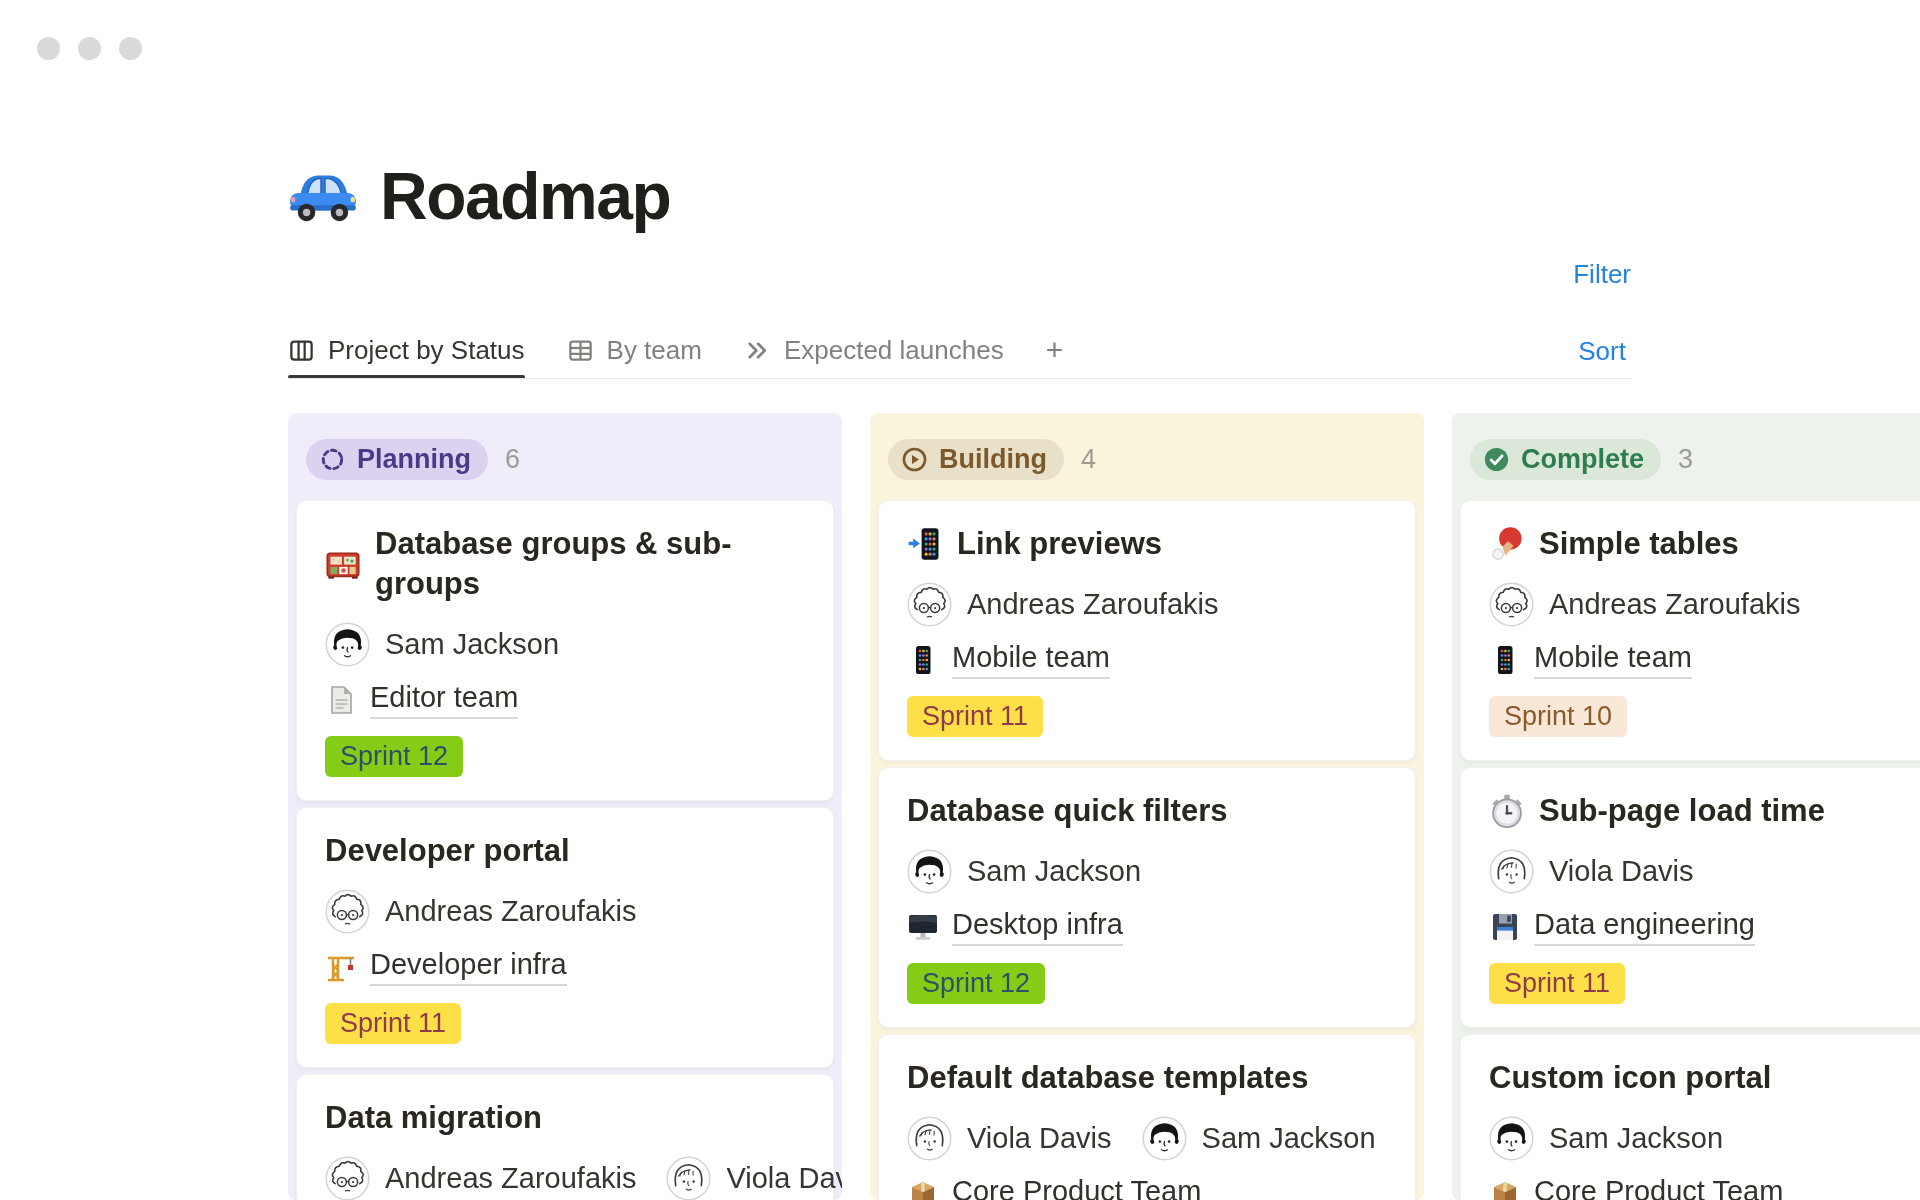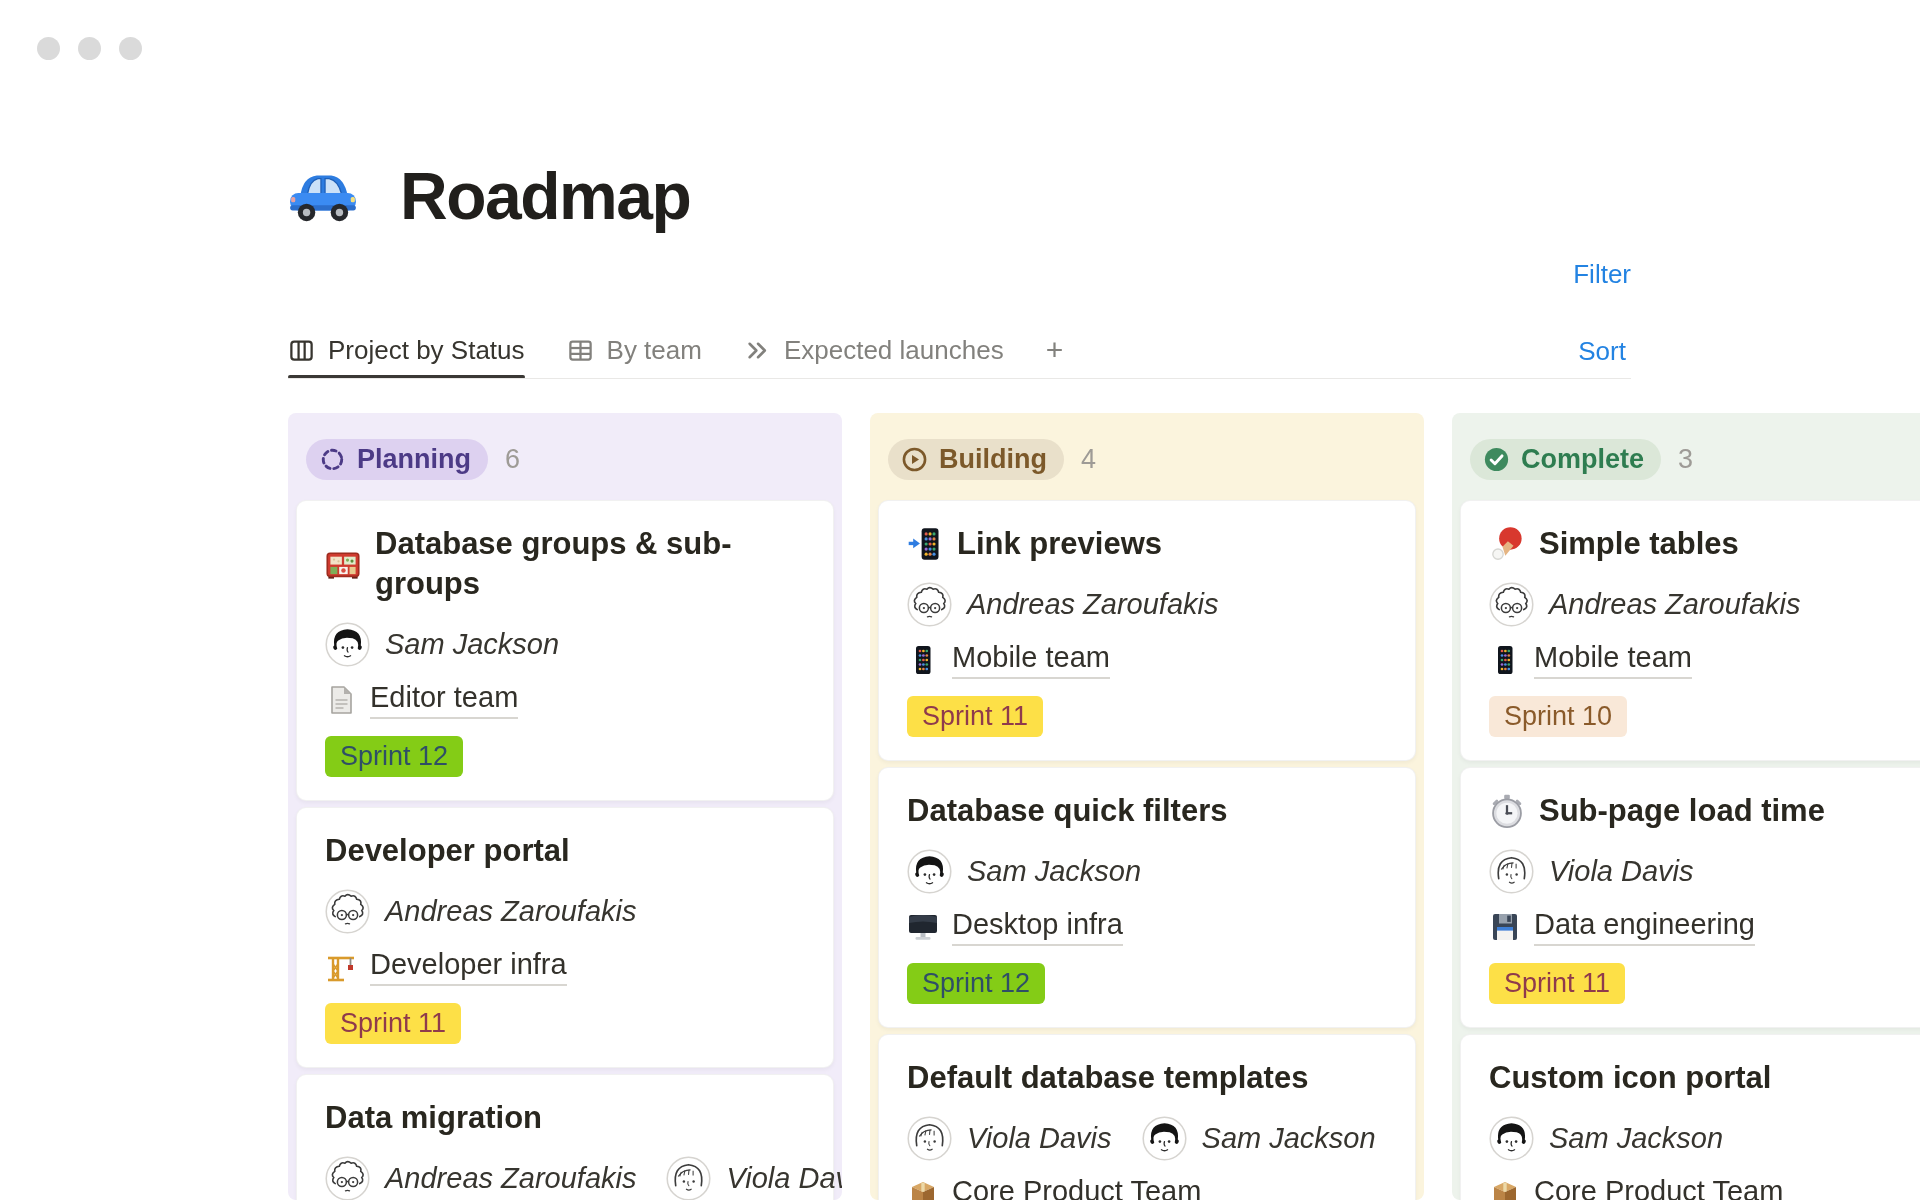--- a/index.html
+++ b/index.html
@@ -3,21 +3,21 @@
 <meta charset="utf-8">
 <style>
   html,body{margin:0;padding:0;background:#ffffff;width:1920px;height:1200px;overflow:hidden;
     font-family:"Liberation Sans","DejaVu Sans",sans-serif;color:#37352f;-webkit-font-smoothing:antialiased;}
 
   
   .win-dots{position:absolute;top:37px;left:37px;display:flex;gap:18px;}
   .win-dot{width:23px;height:23px;border-radius:50%;background:#dadada;}
 
   
-  .title-row{position:absolute;left:286px;top:158px;display:flex;align-items:center;gap:40px;}
+  .title-row{position:absolute;left:286px;top:158px;display:flex;align-items:center;gap:20px;}
   .title-row .car{width:74px;height:62px;flex:none;}
   .page-title{font-size:66px;font-weight:700;letter-spacing:-1.5px;color:#211f1c;}
 
   
   .tabbar{position:absolute;left:288px;top:322px;width:1343px;height:56px;display:flex;align-items:center;gap:42px;}
   .tab{position:relative;display:flex;align-items:center;gap:13px;font-size:26px;color:#82817d;cursor:pointer;height:56px;}
   .tab svg{width:27px;height:27px;flex:none;}
   .tab.active{color:#37352f;font-weight:500;align-items:center;}
   .tab.active::after{content:"";position:absolute;left:0;right:0;bottom:-1px;height:4px;border-radius:2px;background:#3a3835;}
   .tab.addview{font-size:30px;color:#82817d;}
@@ -38,21 +38,21 @@
   .pill svg{width:27px;height:27px;flex:none;}
   .pill-planning{background:#ddd1f0;color:#4c3a86;}
   .pill-building{background:#e9e0ca;color:#7c592a;}
   .pill-complete{background:#dbe7d8;color:#2e7d50;}
   .col-count{font-size:27px;color:#9e9b96;}
 
   .card{background:#fff;border:1px solid rgba(0,0,0,0.055);box-shadow:0 2px 4px rgba(15,15,15,0.045);
     border-radius:10px;padding:23px 28px;margin-bottom:6px;cursor:pointer;}
   .card-title{display:flex;align-items:center;gap:14px;font-size:31px;font-weight:600;color:#29271f;line-height:40px;}
   .card-title svg{width:36px;height:36px;flex:none;}
-  .person-row{display:flex;align-items:flex-end;gap:30px;margin-top:18px;flex-wrap:nowrap;font-style:italic;}
+  .person-row{display:flex;align-items:flex-end;gap:30px;margin-top:18px;flex-wrap:nowrap;}
   .person{display:flex;align-items:center;gap:15px;font-size:29px;color:#37352f;white-space:nowrap;}
   .av{width:45px;height:45px;flex:none;}
   .team-row{display:flex;align-items:center;gap:13px;margin-top:14px;font-size:29px;font-weight:500;color:#33312b;}
   .team-row svg{width:32px;height:32px;flex:none;}
   .team-link{border-bottom:2px solid #d8d6d1;padding-bottom:3px;cursor:pointer;}
   .tag{display:inline-block;margin-top:17px;height:41px;line-height:41px;padding:0 15px;border-radius:6px;font-size:27px;}
   .tag-blue{background:#84cc16;color:#2f4f66;}
   .tag-red{background:#fde047;color:#8f3a4c;}
   .tag-orange{background:#f9e8d8;color:#8a5a2a;}
 </style>

